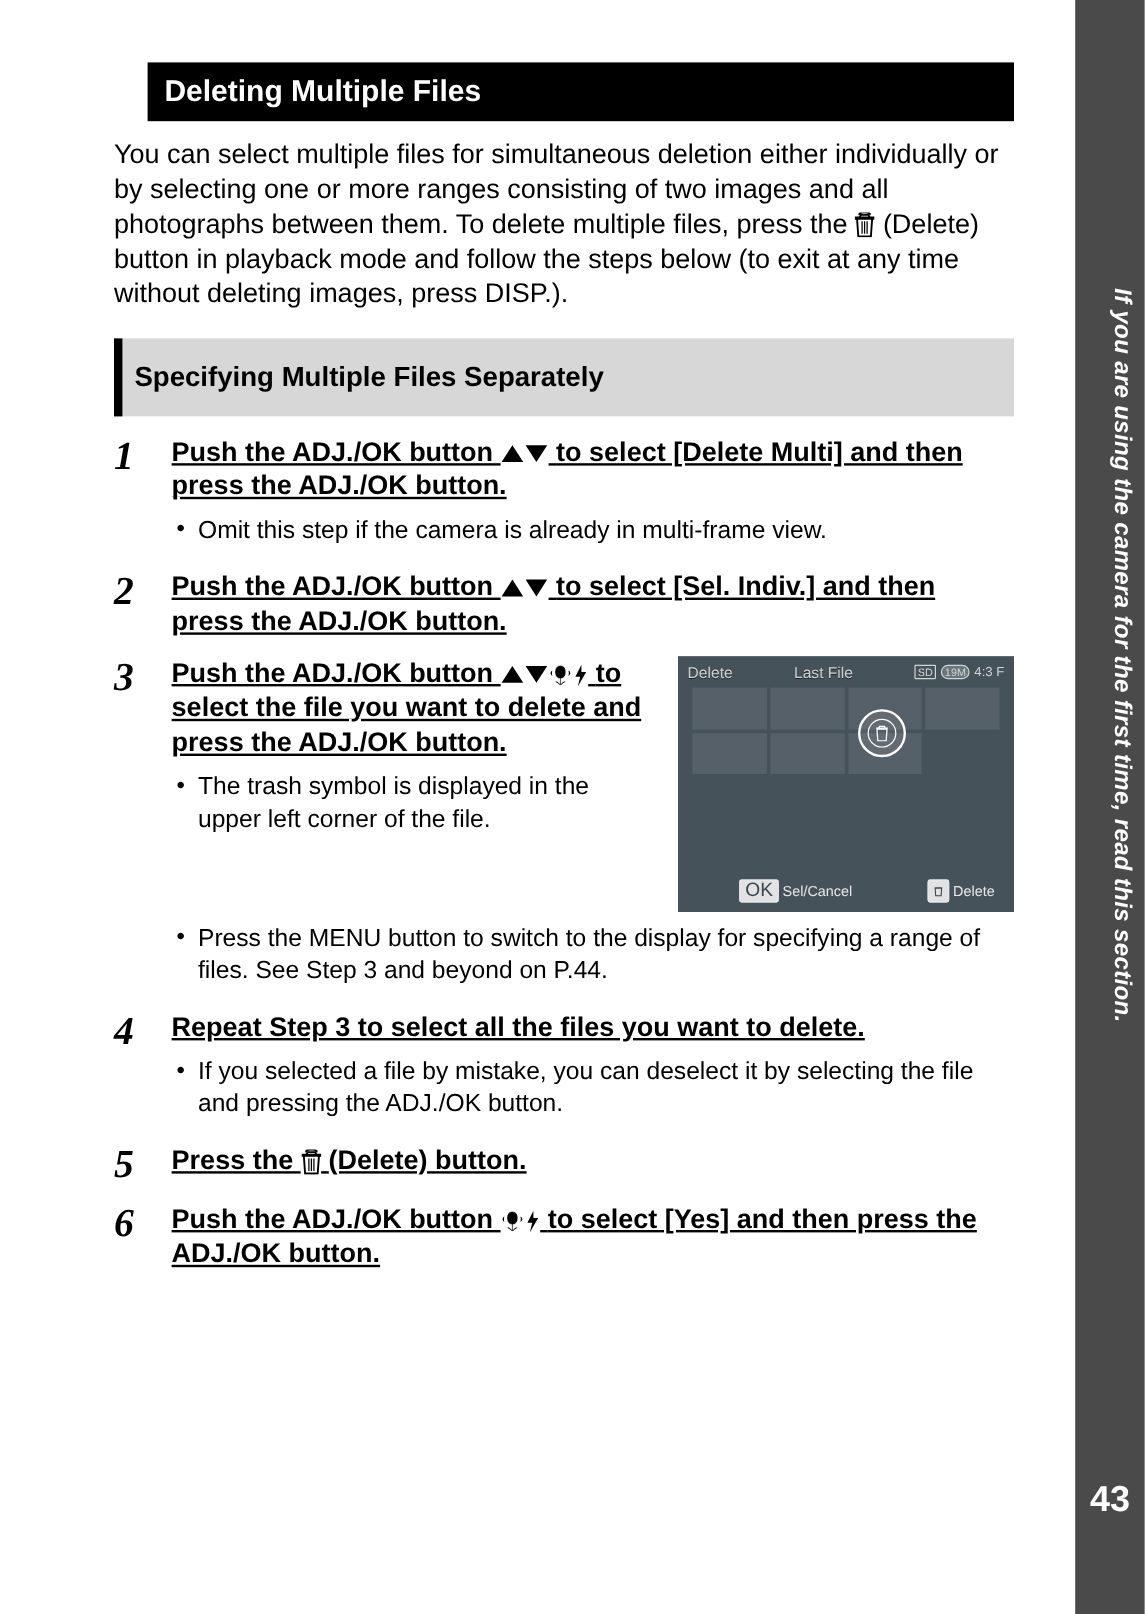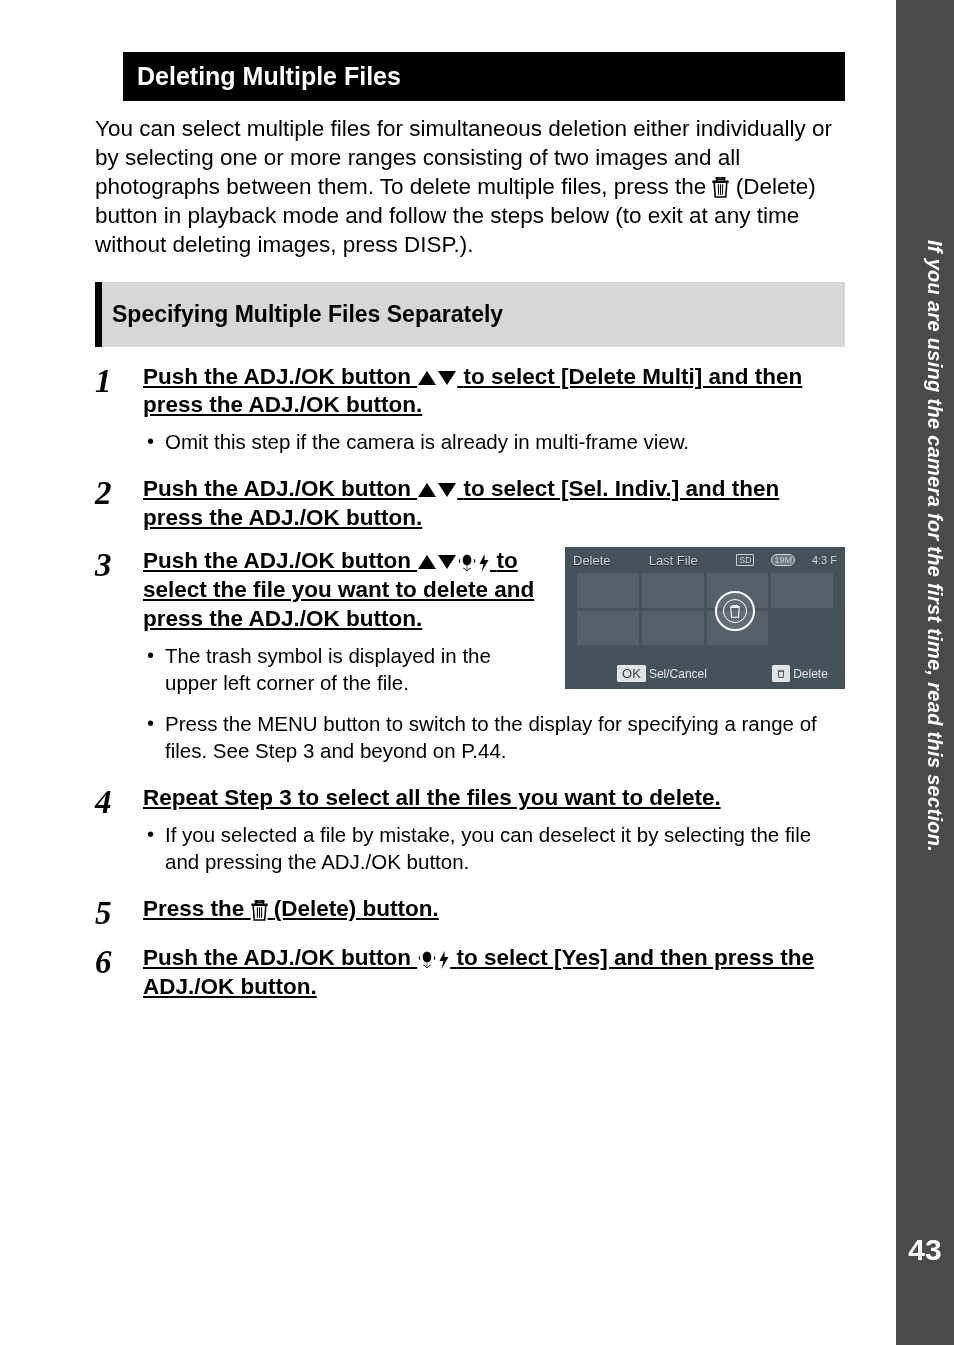--- a/index.html
+++ b/index.html
@@ -20,32 +20,32 @@
   .step-list li { font-size: 20.5px; line-height: 1.32; list-style: none; position: relative; margin-bottom: 6px; }
   .step-list li::before { content: "•"; position: absolute; left: -18px; top: 0; font-size: 20px; }
   .icon-inline { display: inline-block; vertical-align: middle; }
   .triangle-up { width: 0; height: 0; border-left: 9px solid transparent; border-right: 9px solid transparent; border-bottom: 14px solid #000; display: inline-block; margin: 0 1px; vertical-align: -1px; }
   .triangle-down { width: 0; height: 0; border-left: 9px solid transparent; border-right: 9px solid transparent; border-top: 14px solid #000; display: inline-block; margin: 0 1px; vertical-align: -1px; }
   .macro-icon svg { width: 20px; height: 18px; vertical-align: -2px; }
   .flash-icon svg { width: 13px; height: 20px; vertical-align: -4px; }
   .trash-icon svg { width: 17px; height: 21px; vertical-align: -4px; }
   .step3-row { display: flex; gap: 18px; }
   .step3-left { flex: 1; }
-  .figure { width: 280px; height: 142px; background: #45525a; border: 2px solid #45525a; flex-shrink: 0; position: relative; color: #d8d8d8; font-size: 12px; }
+  .figure { width: 280px; height: 213px; background: #45525a; border: 2px solid #45525a; flex-shrink: 0; position: relative; color: #d8d8d8; font-size: 12px; }
   .figure-top { position: absolute; top: 4px; left: 0; right: 0; display: flex; justify-content: space-between; padding: 0 6px; align-items: center; }
   .fig-label { color: #cfd3d5; text-shadow: 0 1px 0 #222; font-size: 13px; }
-  .fig-right { display: flex; align-items: center; gap: 17px; font-size: 11px; color: #cfd3d5; }
+  .fig-right { display: flex; align-items: center; gap: 4px; font-size: 11px; color: #cfd3d5; }
   .fig-sd { border: 1px solid #cfd3d5; padding: 0 2px; font-size: 9px; border-radius: 1px; }
   .fig-10m { border: 1px solid #cfd3d5; padding: 0 2px; font-size: 9px; border-radius: 6px; background: #6a757c; }
   .fig-grid { position: absolute; top: 24px; left: 10px; right: 10px; height: 110px; display: grid; grid-template-columns: repeat(4, 1fr); grid-template-rows: repeat(3, 1fr); gap: 3px; }
   .fig-cell { background: #566068; }
   .fig-highlight { position: absolute; top: 42px; left: 148px; width: 40px; height: 40px; border: 2px solid #fff; border-radius: 50%; display: flex; align-items: center; justify-content: center; background: rgba(255,255,255,0.08); }
   .fig-highlight-inner { width: 24px; height: 24px; border: 1.5px solid #fff; border-radius: 50%; display: flex; align-items: center; justify-content: center; }
   .fig-bottom { position: absolute; bottom: 6px; left: 0; right: 0; display: flex; justify-content: space-around; font-size: 12px; color: #e8e8e8; }
-  .fig-btn { border: 1px solid #e8e8e8; border-radius: 2px; padding: 0 4px; font-size: 13px; margin-right: 3px; background: #e2e2e2; color: #3a464e; margin-left: 35px; }
+  .fig-btn { border: 1px solid #e8e8e8; border-radius: 2px; padding: 0 4px; font-size: 16px; margin-right: 3px; background: #e2e2e2; color: #3a464e; margin-left: 35px; }
 </style>
 </head>
 <body>
 
 <div class="page">
 
   <div class="sidebar-dark">
     <div class="sidebar-text">If you are using the camera for the first time, read this section.</div>
     <div class="page-number">43</div>
   </div>

